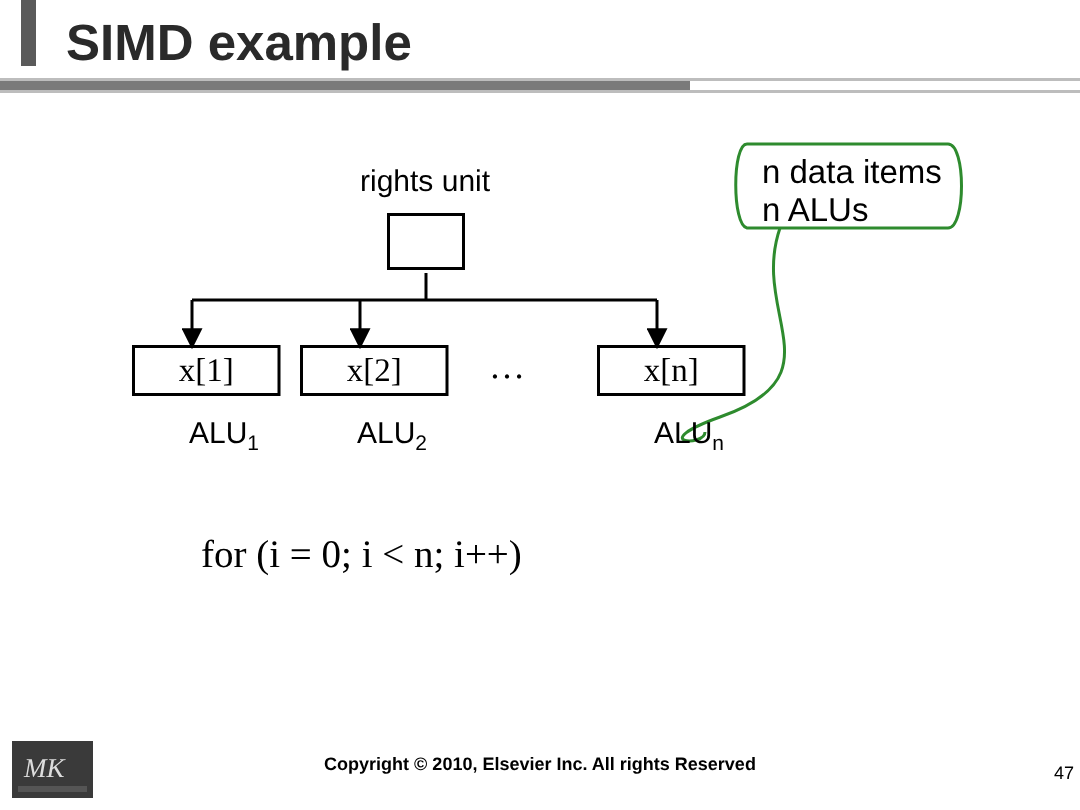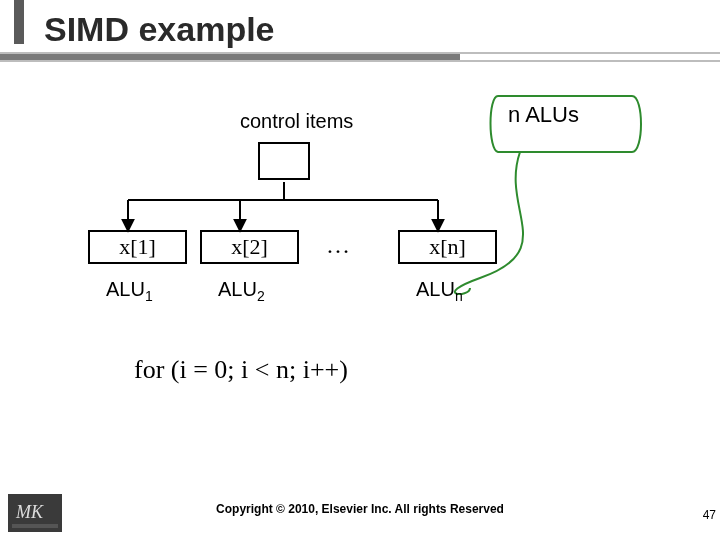--- a/index.html
+++ b/index.html
@@ -80,20 +80,21 @@
     left: 326px; top: 232px;
     font-family: "Times New Roman", serif;
     font-size: 24px;
   }
 
   .alu-label {
     position: absolute;
     top: 278px;
     font-size: 20px;
     text-align: center;
+    margin-left: 20px;
   }
   .alu-sub { font-size: 0.7em; vertical-align: sub; }
   .a1 { left: 106px; }
   .a2 { left: 218px; }
   .an { left: 416px; }
 
   .legend {
     position: absolute;
     left: 508px; top: 102px;
     font-size: 22px;
@@ -145,24 +146,25 @@
 <body>
 
 <div class="title-bar">
   <div class="tick"></div>
   <div class="title-text">SIMD example</div>
 </div>
 <div class="thin-rule-top"></div>
 <div class="gray-rule"></div>
 <div class="thin-rule-bot"></div>
 
-<div class="control-label">control items</div>
+<div class="control-label">rights unit</div>
 <div class="control-box"></div>
 
 <div class="legend">
+  <div>n data items</div>
   <div>n ALUs</div>
 </div>
 
 <svg class="wires">
 
   <defs>
     <marker id="arrow" viewBox="0 0 10 10" refX="8" refY="5" markerWidth="7" markerHeight="7" orient="auto-start-reverse">
       <path d="M 0 0 L 10 5 L 0 10 z" fill="#000"></path>
     </marker>
   </defs>

